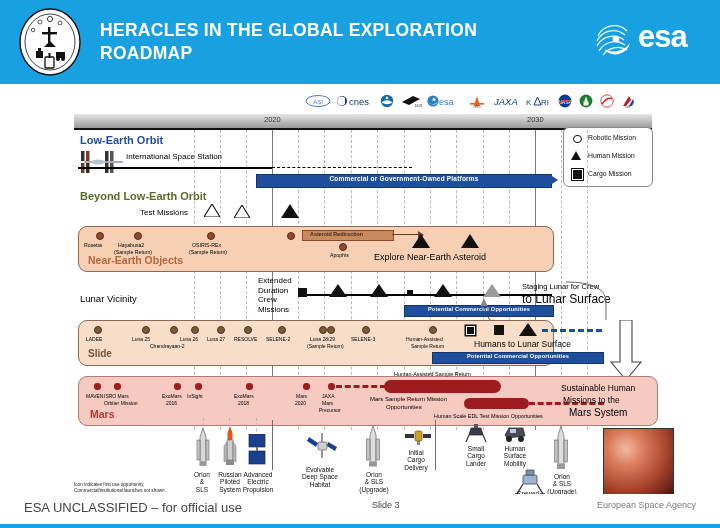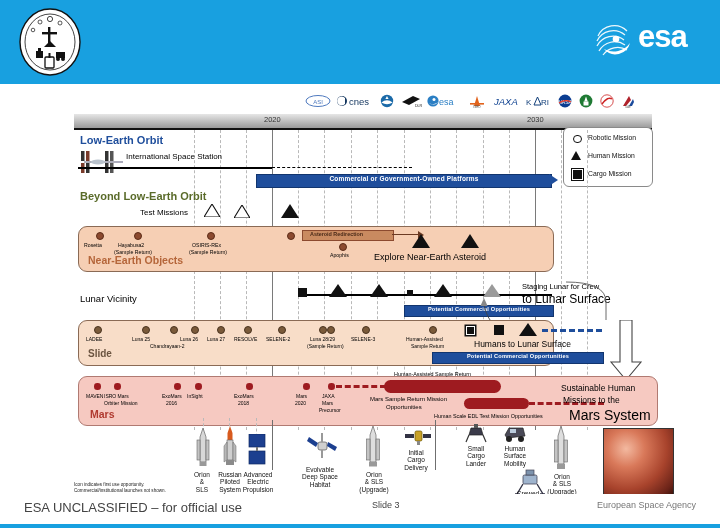--- a/index.html
+++ b/index.html
@@ -97,20 +97,21 @@
         <path d="M30 40 l6 -6 l6 6 z" fill="#111"></path>
         <rect x="22" y="44" width="7" height="7" fill="#111"></rect>
         <rect x="24" y="41" width="3" height="4" fill="#111"></rect>
         <rect x="42" y="45" width="9" height="6" fill="#111"></rect>
         <circle cx="44" cy="52" r="2" fill="#111"></circle>
         <circle cx="49" cy="52" r="2" fill="#111"></circle>
         <rect x="31" y="50" width="9" height="11" rx="1" fill="#fff" stroke="#111" stroke-width="1.3"></rect>
         <rect x="34.5" y="46" width="2" height="5" fill="#111"></rect>
       </svg>
     </div>
+    <div class="hdr-title">HERACLES IN THE GLOBAL EXPLORATION ROADMAP</div>
     <div class="esa-logo">
       <svg width="40" height="40" viewBox="0 0 40 40">
         <circle cx="20" cy="20" r="18" fill="#18a0e0"></circle>
         <g stroke="#ffffff" stroke-width="1.25" fill="none" opacity="0.92">
           <path d="M4 14 A18 18 0 0 1 33 9"></path>
           <path d="M3 19 A18 18 0 0 1 31 13"></path>
           <path d="M3 24 A18 18 0 0 1 30 18"></path>
           <path d="M5 29 A18 18 0 0 1 31 23"></path>
           <path d="M9 33 A18 18 0 0 1 33 28"></path>
         </g>
@@ -300,20 +301,21 @@
       <div style="position:absolute;left:344px;top:100.5px;width:0;height:0;border-top:4px solid transparent;border-bottom:4px solid transparent;border-left:6px solid #6b3a22"></div>
 
       <div class="circ" style="left:265px;top:113px;width:6px;height:6px;background:#8c4a2f;border:1px solid #5c2c18"></div>
       <div class="t" style="left:256px;top:122px;font-size:5.2px">Apophis</div>
 
       <div class="tri" style="left:338px;top:104px;border-left:9px solid transparent;border-right:9px solid transparent;border-bottom:14px solid #111"></div>
       <div class="tri" style="left:387px;top:104px;border-left:9px solid transparent;border-right:9px solid transparent;border-bottom:14px solid #111"></div>
       <div class="t" style="left:300px;top:122px;font-size:9px">Explore Near-Earth Asteroid</div>
 
       <div class="t" style="left:6px;top:163px;font-size:9.5px">Lunar Vicinity</div>
+      <div class="t" style="left:184px;top:146px;font-size:8px;line-height:9.6px;white-space:normal;width:48px">Extended Duration Crew Missions</div>
 
       <div class="solidline" style="left:228px;top:164px;width:250px;height:2px"></div>
       <div class="sq" style="left:224px;top:158px;width:9px;height:9px;background:#111"></div>
       <div class="tri" style="left:255px;top:154px;border-left:9px solid transparent;border-right:9px solid transparent;border-bottom:13px solid #111"></div>
       <div class="tri" style="left:296px;top:154px;border-left:9px solid transparent;border-right:9px solid transparent;border-bottom:13px solid #111"></div>
       <div class="sq" style="left:333px;top:160px;width:6px;height:6px;background:#111"></div>
       <div class="tri" style="left:360px;top:154px;border-left:9px solid transparent;border-right:9px solid transparent;border-bottom:13px solid #111"></div>
       <div class="tri" style="left:409px;top:154px;border-left:9px solid transparent;border-right:9px solid transparent;border-bottom:13px solid #9a9a9a"></div>
       <div class="t" style="left:448px;top:152px;font-size:7.5px">Staging Lunar for Crew</div>
       <div class="t" style="left:448px;top:162px;font-size:12px">to Lunar Surface</div>
@@ -416,21 +418,21 @@
       <div class="t" style="left:320px;top:241px;font-size:5.4px">Human-Assisted Sample Return</div>
       <div class="t" style="left:296px;top:266px;font-size:6px">Mars Sample Return Mission</div>
       <div class="t" style="left:312px;top:274px;font-size:6px">Opportunities</div>
 
       <div class="redbar" style="left:390px;top:268px;width:65px;height:11px"></div>
       <div class="dashred" style="left:455px;top:272px;width:75px"></div>
       <div class="t" style="left:360px;top:283px;font-size:5.4px">Human Scale EDL Test Mission Opportunities</div>
 
       <div class="t" style="left:487px;top:253px;font-size:8.5px">Sustainable Human</div>
       <div class="t" style="left:489px;top:265px;font-size:8.5px">Missions to the</div>
-      <div class="t" style="left:495px;top:277px;font-size:14px">Mars System</div>
+      <div class="t" style="left:495px;top:277px;font-size:10px">Mars System</div>
 
     </div>
 
     <div class="bottom">
       <div class="note">
         <div>Icon indicates first use opportunity.</div>
         <div>Commercial/institutional launches not shown.</div>
       </div>
 
       <div class="vsep" style="left:198px;top:-4px;height:50px"></div>

